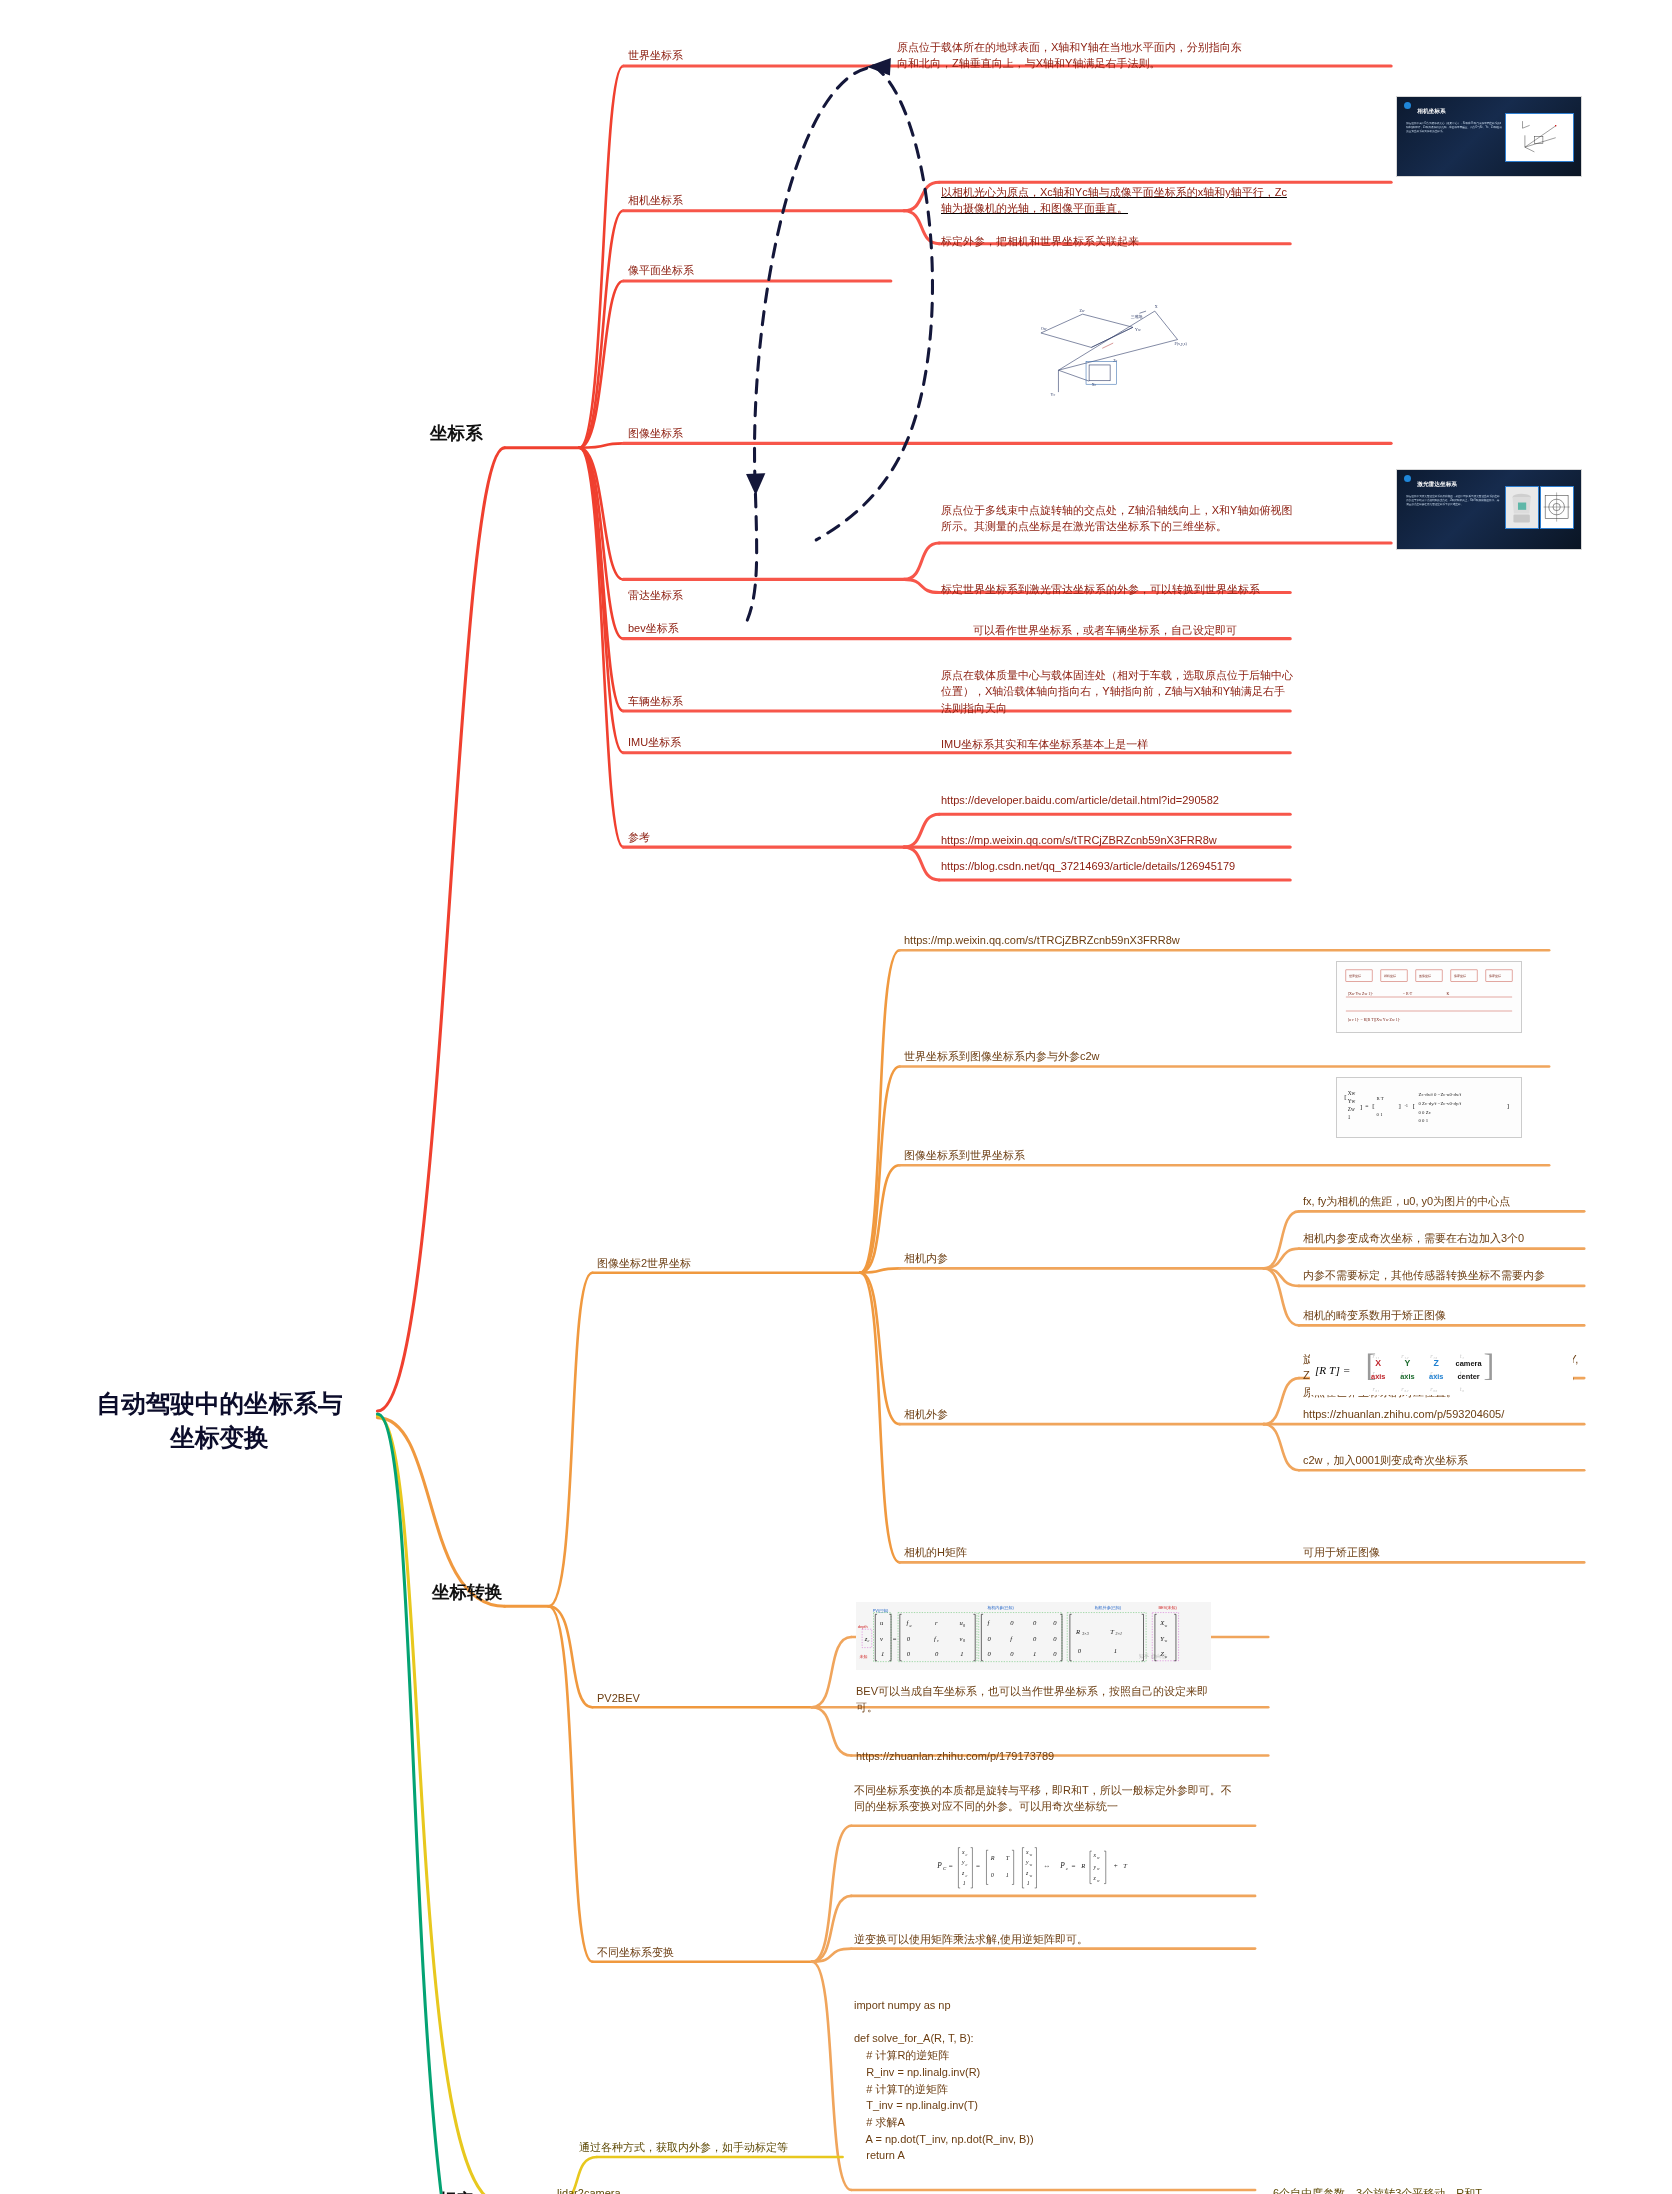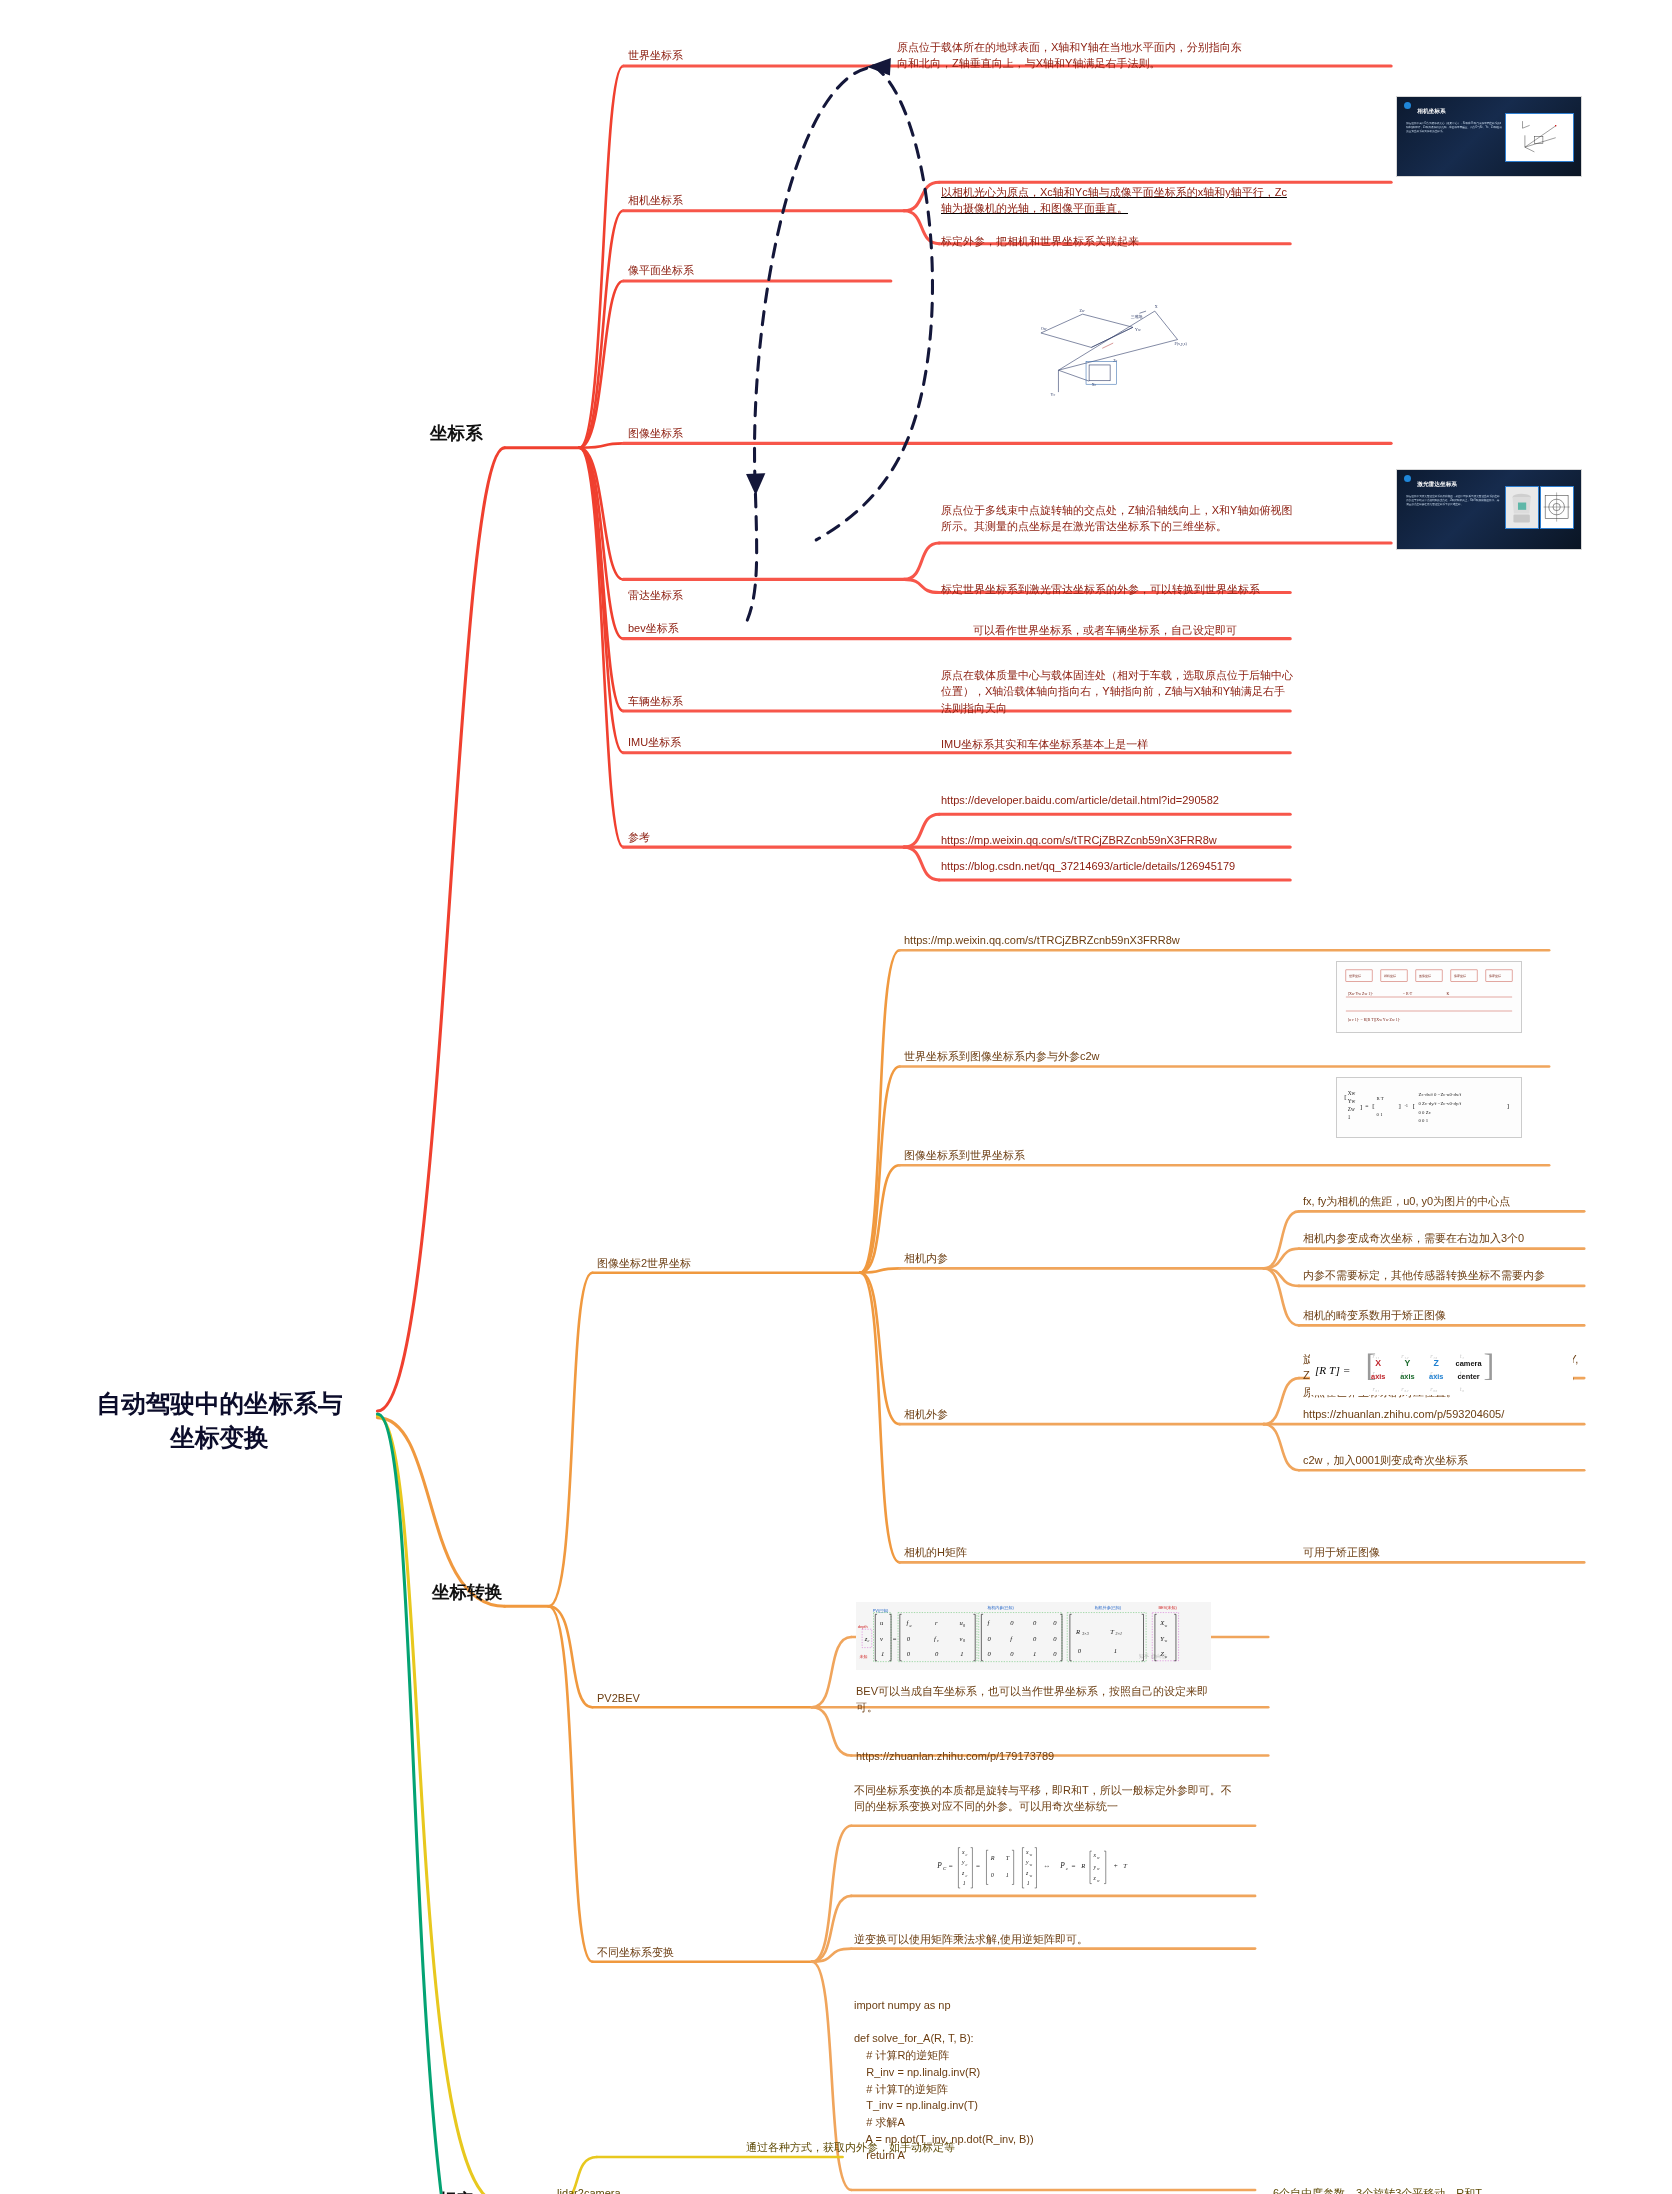--- a/index.html
+++ b/index.html
@@ -633,21 +633,21 @@
         <path d="M306,30 L302,30 L302,108 L306,108"></path>
           <path d="M360,30 L364,30 L364,108 L360,108"></path>
         <path d="M388,24 L384,24 L384,116 L388,116"></path>
           <path d="M412,24 L416,24 L416,116 L412,116"></path>
         <path d="M542,32 L538,32 L538,106 L542,106"></path>
           <path d="M570,32 L574,32 L574,106 L570,106"></path>
       </g>
     </svg>
   </div>
 
-  <div class="node l3 yellow" style="left:560px; top:2139px; width:395px;text-align:right;">
+  <div class="node l3 yellow" style="left:579px; top:2139px; width:395px;">
     <span class="txt">通过各种方式，获取内外参，如手动标定等</span>
   </div>
   <div class="node l3 yellow" style="left:557px; top:2185px; width:219px;">
     <span class="txt">lidar2camera</span>
   </div>
   <div class="node l3 yellow" style="left:1273px; top:2185px; width:395px;">
     <span class="txt">6个自由度参数，3个旋转3个平移动，R和T</span>
   </div>
 
 </div>

